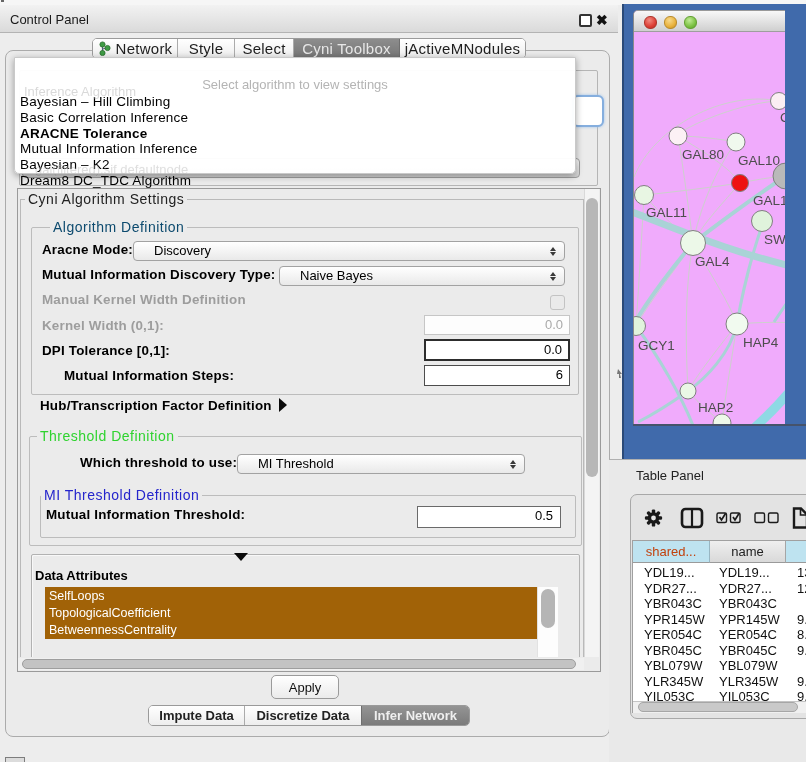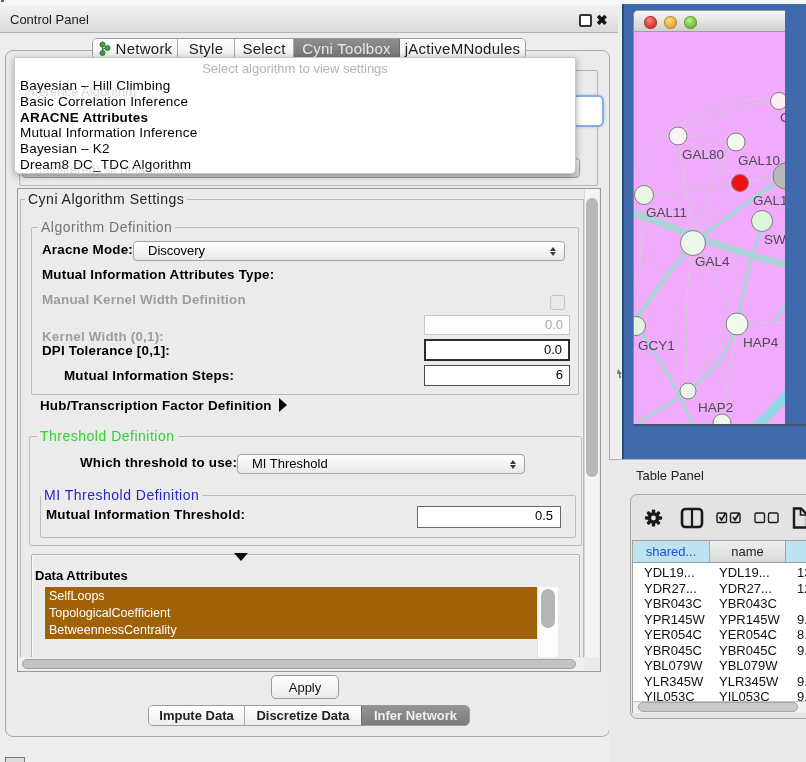--- a/index.html
+++ b/index.html
@@ -1,21 +1,21 @@
 <!DOCTYPE html>
 <html><head>
 <meta charset="utf-8">
 <style>
   html,body{margin:0;padding:0;}
   body{width:806px;height:762px;position:relative;overflow:hidden;
        background:#ededed;font-family:"Liberation Sans",sans-serif;}
   .abs{position:absolute;}
   .b{font-weight:bold;}
   .combo{height:20px;box-sizing:border-box;border:1px solid #a2a2a2;border-radius:4px;
-         background:linear-gradient(#ffffff,#e9e9e9);line-height:18px;padding-left:14px;
+         background:linear-gradient(#ffffff,#e9e9e9);line-height:18px;padding-left:20px;
          font-size:13px;color:#000;}
   .tl{font-size:14px;letter-spacing:0.5px;}
   .lbl{font-size:13.4px;letter-spacing:0.2px;font-weight:bold;}
   .combo::before{content:"";position:absolute;right:8px;top:4.5px;width:0;height:0;
          border-left:3px solid transparent;border-right:3px solid transparent;border-bottom:4.5px solid #3a3a3a;}
   .combo::after{content:"";position:absolute;right:8px;bottom:4.5px;width:0;height:0;
          border-left:3px solid transparent;border-right:3px solid transparent;border-top:4.5px solid #3a3a3a;}
 </style>
 </head>
 <body>
@@ -60,31 +60,32 @@
      border-radius:6px;background:#fff;box-shadow:0 0 3px #9cc0ea;"></div>
 
 <div class="abs" style="left:17px;top:188px;width:582px;height:482px;border:1px solid #9a9a9a;background:#ebebeb;"></div>
 
 <div id="settings" class="abs" style="left:18px;top:189px;width:566px;height:468px;overflow:hidden;font-size:13px;">
 
   <div class="abs" style="left:2px;top:10px;width:562px;height:460px;border:1px solid #b9b9b9;border-bottom:none;"></div>
   <div class="abs tl" style="left:7px;top:2px;background:#ebebeb;padding:0 3px;color:#222;">Cyni Algorithm Settings</div>
 
   <div class="abs" style="left:13px;top:38px;width:546px;height:166px;border:1px solid #bcbcbc;border-radius:2px;"></div>
-  <div class="abs tl" style="left:20px;top:30px;background:#ebebeb;padding:0 3px;color:#737373;text-align:center;">Algorithm Definition</div>
+  <div class="abs tl" style="left:32px;top:30px;background:#ebebeb;padding:0 3px;color:#0c4a6e;text-align:center;">Algorithm Definition</div>
 
   <div class="abs lbl" style="left:24px;top:53px;">Aracne Mode:</div>
   <div class="combo abs" style="left:115px;top:52px;width:432px;">Discovery</div>
 
-  <div class="abs lbl" style="left:24px;top:78px;">Mutual Information Attributes Type:</div>
+  <div class="abs lbl" style="left:24px;top:78px;">Mutual Information Discovery Type:</div>
+  <div class="combo abs" style="left:261px;top:77px;width:286px;">Naive Bayes</div>
 
   <div class="abs lbl" style="left:24px;top:103px;color:#9d9d9d;">Manual Kernel Width Definition</div>
   <div class="abs" style="left:532px;top:106px;width:13px;height:13px;border:1px solid #c3c3c3;border-radius:3px;background:#eaeaea;"></div>
 
-  <div class="abs lbl" style="left:24px;top:129px;color:#9d9d9d;margin-top:11px;">Kernel Width (0,1):</div>
+  <div class="abs lbl" style="left:24px;top:129px;color:#9d9d9d;">Kernel Width (0,1):</div>
   <div class="abs" style="left:406px;top:126px;width:146px;height:20px;border:1px solid #c6c6c6;background:#fdfdfd;
        box-sizing:border-box;text-align:right;padding:1px 6px 0 0;color:#a9a9a9;">0.0</div>
 
   <div class="abs lbl" style="left:24px;top:154px;">DPI Tolerance [0,1]:</div>
   <div class="abs" style="left:406px;top:150px;width:146px;height:22px;border:2px solid #2d2d2d;background:#fff;
        box-sizing:border-box;text-align:right;padding:1px 6px 0 0;color:#000;">0.0</div>
 
   <div class="abs lbl" style="left:24px;top:179px;margin-left:22px;">Mutual Information Steps:</div>
   <div class="abs" style="left:406px;top:176px;width:146px;height:21px;border:1px solid #4c4c4c;background:#fff;
        box-sizing:border-box;text-align:right;padding:1px 6px 0 0;color:#000;">6</div>
@@ -132,25 +133,25 @@
   <div class="b" style="width:116px;display:flex;align-items:center;justify-content:center;background:linear-gradient(#ffffff,#ededed);border-right:1px solid #6f6f6f;">Discretize Data</div>
   <div class="b" style="width:107px;display:flex;align-items:center;justify-content:center;background:linear-gradient(#949494,#7b7b7b);color:#efefef;">Infer Network</div>
 </div>
 
 <div class="abs" style="left:5px;top:757px;width:18px;height:14px;border:1.5px solid #7d7d7d;background:#dcdcdc;"></div>
 
 <div class="abs" style="left:14px;top:57px;width:560px;height:115px;background:rgba(255,255,255,0.97);
      border:1px solid #c9c9c9;border-radius:0 0 5px 5px;box-shadow:0 2px 7px rgba(0,0,0,0.35);z-index:50;font-size:13px;">
   <div style="position:absolute;left:9px;top:26px;color:rgba(185,185,185,0.55);">Inference Algorithm</div>
   <div style="position:absolute;left:20px;top:104px;color:rgba(185,185,185,0.45);">gal(filtered).sif defaultnode</div>
-  <div style="text-align:center;color:#b4b4b4;padding-top:3px;height:17px;position:relative;">Select algorithm to view settings</div>
+  <div style="text-align:center;color:#b4b4b4;padding-top:19px;height:17px;position:relative;">Select algorithm to view settings</div>
   <div style="padding-left:5px;line-height:15.8px;color:#000;font-size:13.5px;letter-spacing:0.2px;">
     Bayesian – Hill Climbing<br>
     Basic Correlation Inference<br>
-    <span class="b">ARACNE Attributes</span><br>
+    <span class="b">ARACNE Tolerance</span><br>
     Mutual Information Inference<br>
     Bayesian – K2<br>
     Dream8 DC_TDC Algorithm
   </div>
 </div>
 
 <svg class="abs" style="left:615px;top:368px;" width="10" height="12" viewBox="0 0 10 12">
   <path d="M3,1 L7,6 L5,6 L6,10 L4,10 L4,6 L2,6 Z" fill="#777"></path>
 </svg>
 
@@ -264,21 +265,21 @@
     <path d="M89,11 L91,14 L95,7.5" stroke-width="1.7"></path>
     <rect x="111" y="7" width="9.5" height="9.5" rx="1.5"></rect>
     <rect x="124.5" y="7" width="9.5" height="9.5" rx="1.5"></rect>
   </g>
   <path d="M150,2.5 L157,2.5 L163,8.5 L163,21.5 L150,21.5 Z" fill="none" stroke="#1a1a1a" stroke-width="2.4"></path>
   <path d="M156.5,3 L156.5,9 L163,9" fill="none" stroke="#1a1a1a" stroke-width="1.6"></path>
 </svg>
 
 <div class="abs" style="left:632px;top:540px;width:174px;height:172px;background:#fff;overflow:hidden;border-top:1px solid #a0a0a0;border-left:1px solid #a0a0a0;">
   <div style="position:absolute;left:0;top:0;width:76px;height:21px;background:#bee3f0;border-right:1px solid #98b6c2;border-bottom:1px solid #9a9a9a;
-       text-align:center;font-size:13px;color:#1d4ed8;line-height:21px;">shared...</div>
+       text-align:center;font-size:13px;color:#c2410c;line-height:21px;">shared...</div>
   <div style="position:absolute;left:77px;top:0;width:75px;height:21px;background:linear-gradient(#efefef,#d9d9d9);border-right:1px solid #a5a5a5;border-bottom:1px solid #9a9a9a;
        text-align:center;font-size:13px;color:#222;line-height:21px;">name</div>
   <div style="position:absolute;left:153px;top:0;width:22px;height:21px;background:#bee3f0;border-bottom:1px solid #9a9a9a;"></div>
   <div style="position:absolute;left:11px;top:24px;font-size:13px;color:#111;line-height:15.5px;">YDL19...<br>YDR27...<br>YBR043C<br>YPR145W<br>YER054C<br>YBR045C<br>YBL079W<br>YLR345W<br>YIL053C</div>
   <div style="position:absolute;left:86px;top:24px;font-size:13px;color:#111;line-height:15.5px;">YDL19...<br>YDR27...<br>YBR043C<br>YPR145W<br>YER054C<br>YBR045C<br>YBL079W<br>YLR345W<br>YIL053C</div>
   <div style="position:absolute;left:164px;top:24px;font-size:13px;color:#111;line-height:15.5px;">13<br>12<br>&nbsp;<br>9.<br>8.<br>9.<br>&nbsp;<br>9.<br>9.</div>
   <div style="position:absolute;left:0;top:160px;width:174px;height:12px;background:#f0f0f0;border-top:1px solid #c4c4c4;"></div>
   <div style="position:absolute;left:5px;top:161px;width:160px;height:10px;background:#c9c9c9;border:1px solid #a6a6a6;border-radius:6px;box-sizing:border-box;"></div>
 </div>
 

